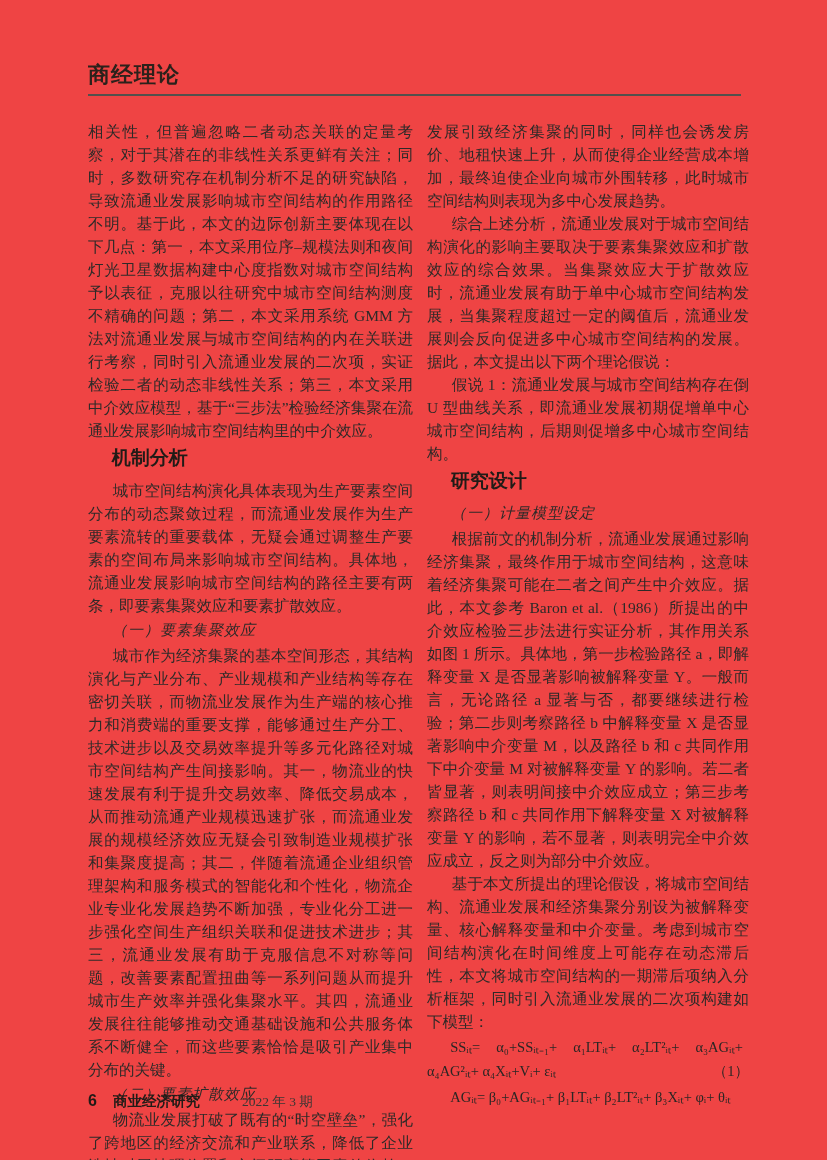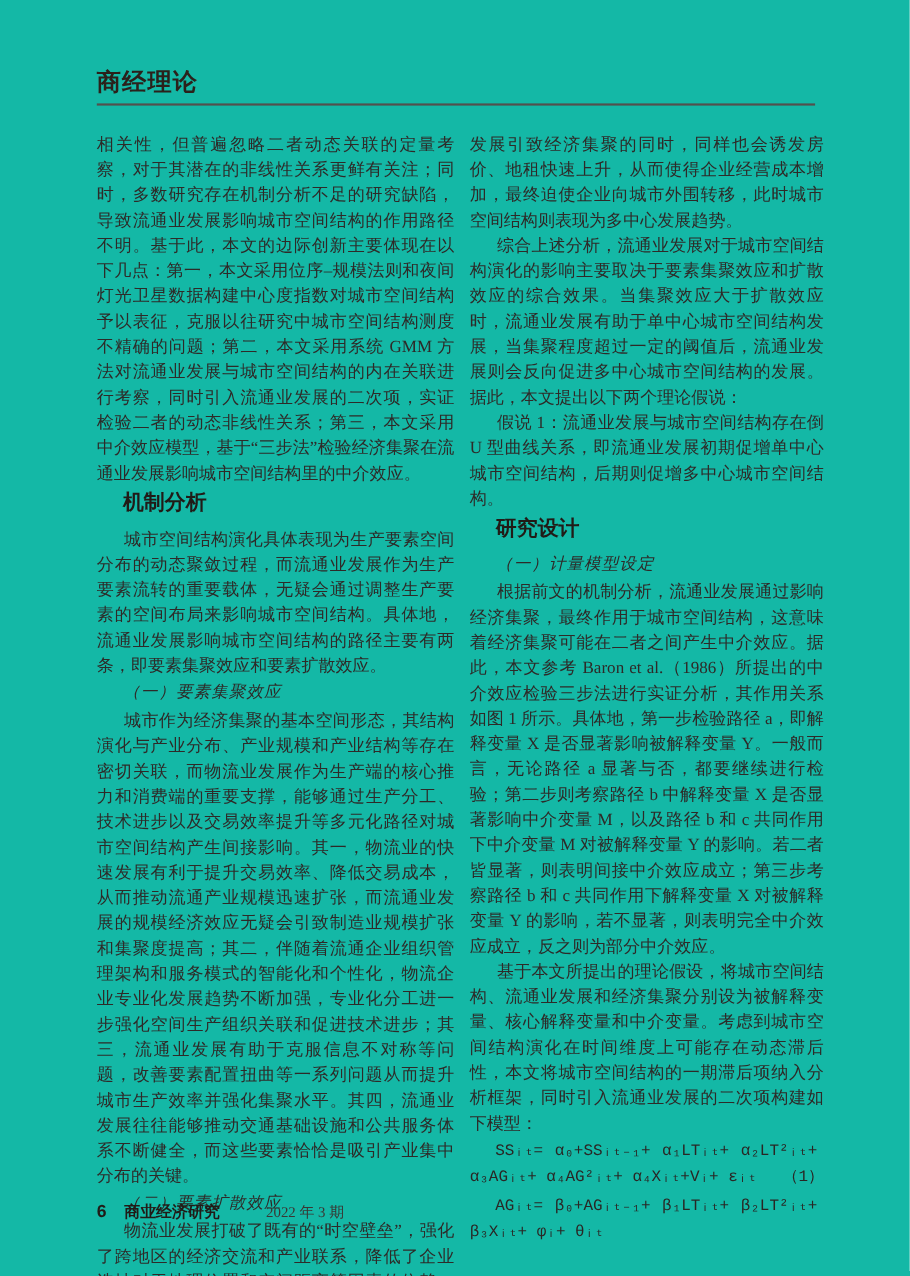--- a/index.html
+++ b/index.html
@@ -3,21 +3,21 @@
 <meta charset="utf-8">
 <style>
   html,body{margin:0;padding:0;}
   body{
     width:827px;height:1160px;position:relative;
     background:#fbfaf8;
     font-family:"Liberation Serif","DejaVu Serif",serif;
     color:#2e2a28;
     overflow:hidden;
   }
-  .page{position:absolute;inset:0;background:#14b8a6;}
+  .page{position:absolute;inset:0;background:#ef4444;}
 
   
   .cat-header{
     position:absolute;left:88px;top:60px;width:654px;
     font-family:"Liberation Sans","DejaVu Sans",sans-serif;
     font-weight:bold;font-size:22px;letter-spacing:1px;color:#2b211b;
   }
   .cat-rule{
     position:absolute;left:88px;top:94px;width:653px;height:0;
     border-top:2px solid #53504c;
@@ -37,21 +37,21 @@
     margin:4px 0 9px 0;text-indent:1.25em;line-height:24px;
   }
   .sub-head{
     font-style:italic;font-size:15px;color:#2e2a28;
     margin:2px 0;text-indent:1.6em;letter-spacing:1px;
   }
 
   
   .equation{
     position:relative;margin:2px 0;line-height:24px;
-    font-family:Liberation Mono, monospace;
+    font-family:Liberation Serif, serif;
     font-size:14.5px;color:#2a2624;
   }
   .eq-text{display:block;text-indent:1.6em;padding-right:6px;}
   .eq-num{position:absolute;right:0;bottom:0;font-size:14.5px;}
 
   
   .footer{
     position:absolute;left:88px;top:1092px;width:654px;
     display:flex;align-items:baseline;gap:0;
   }

